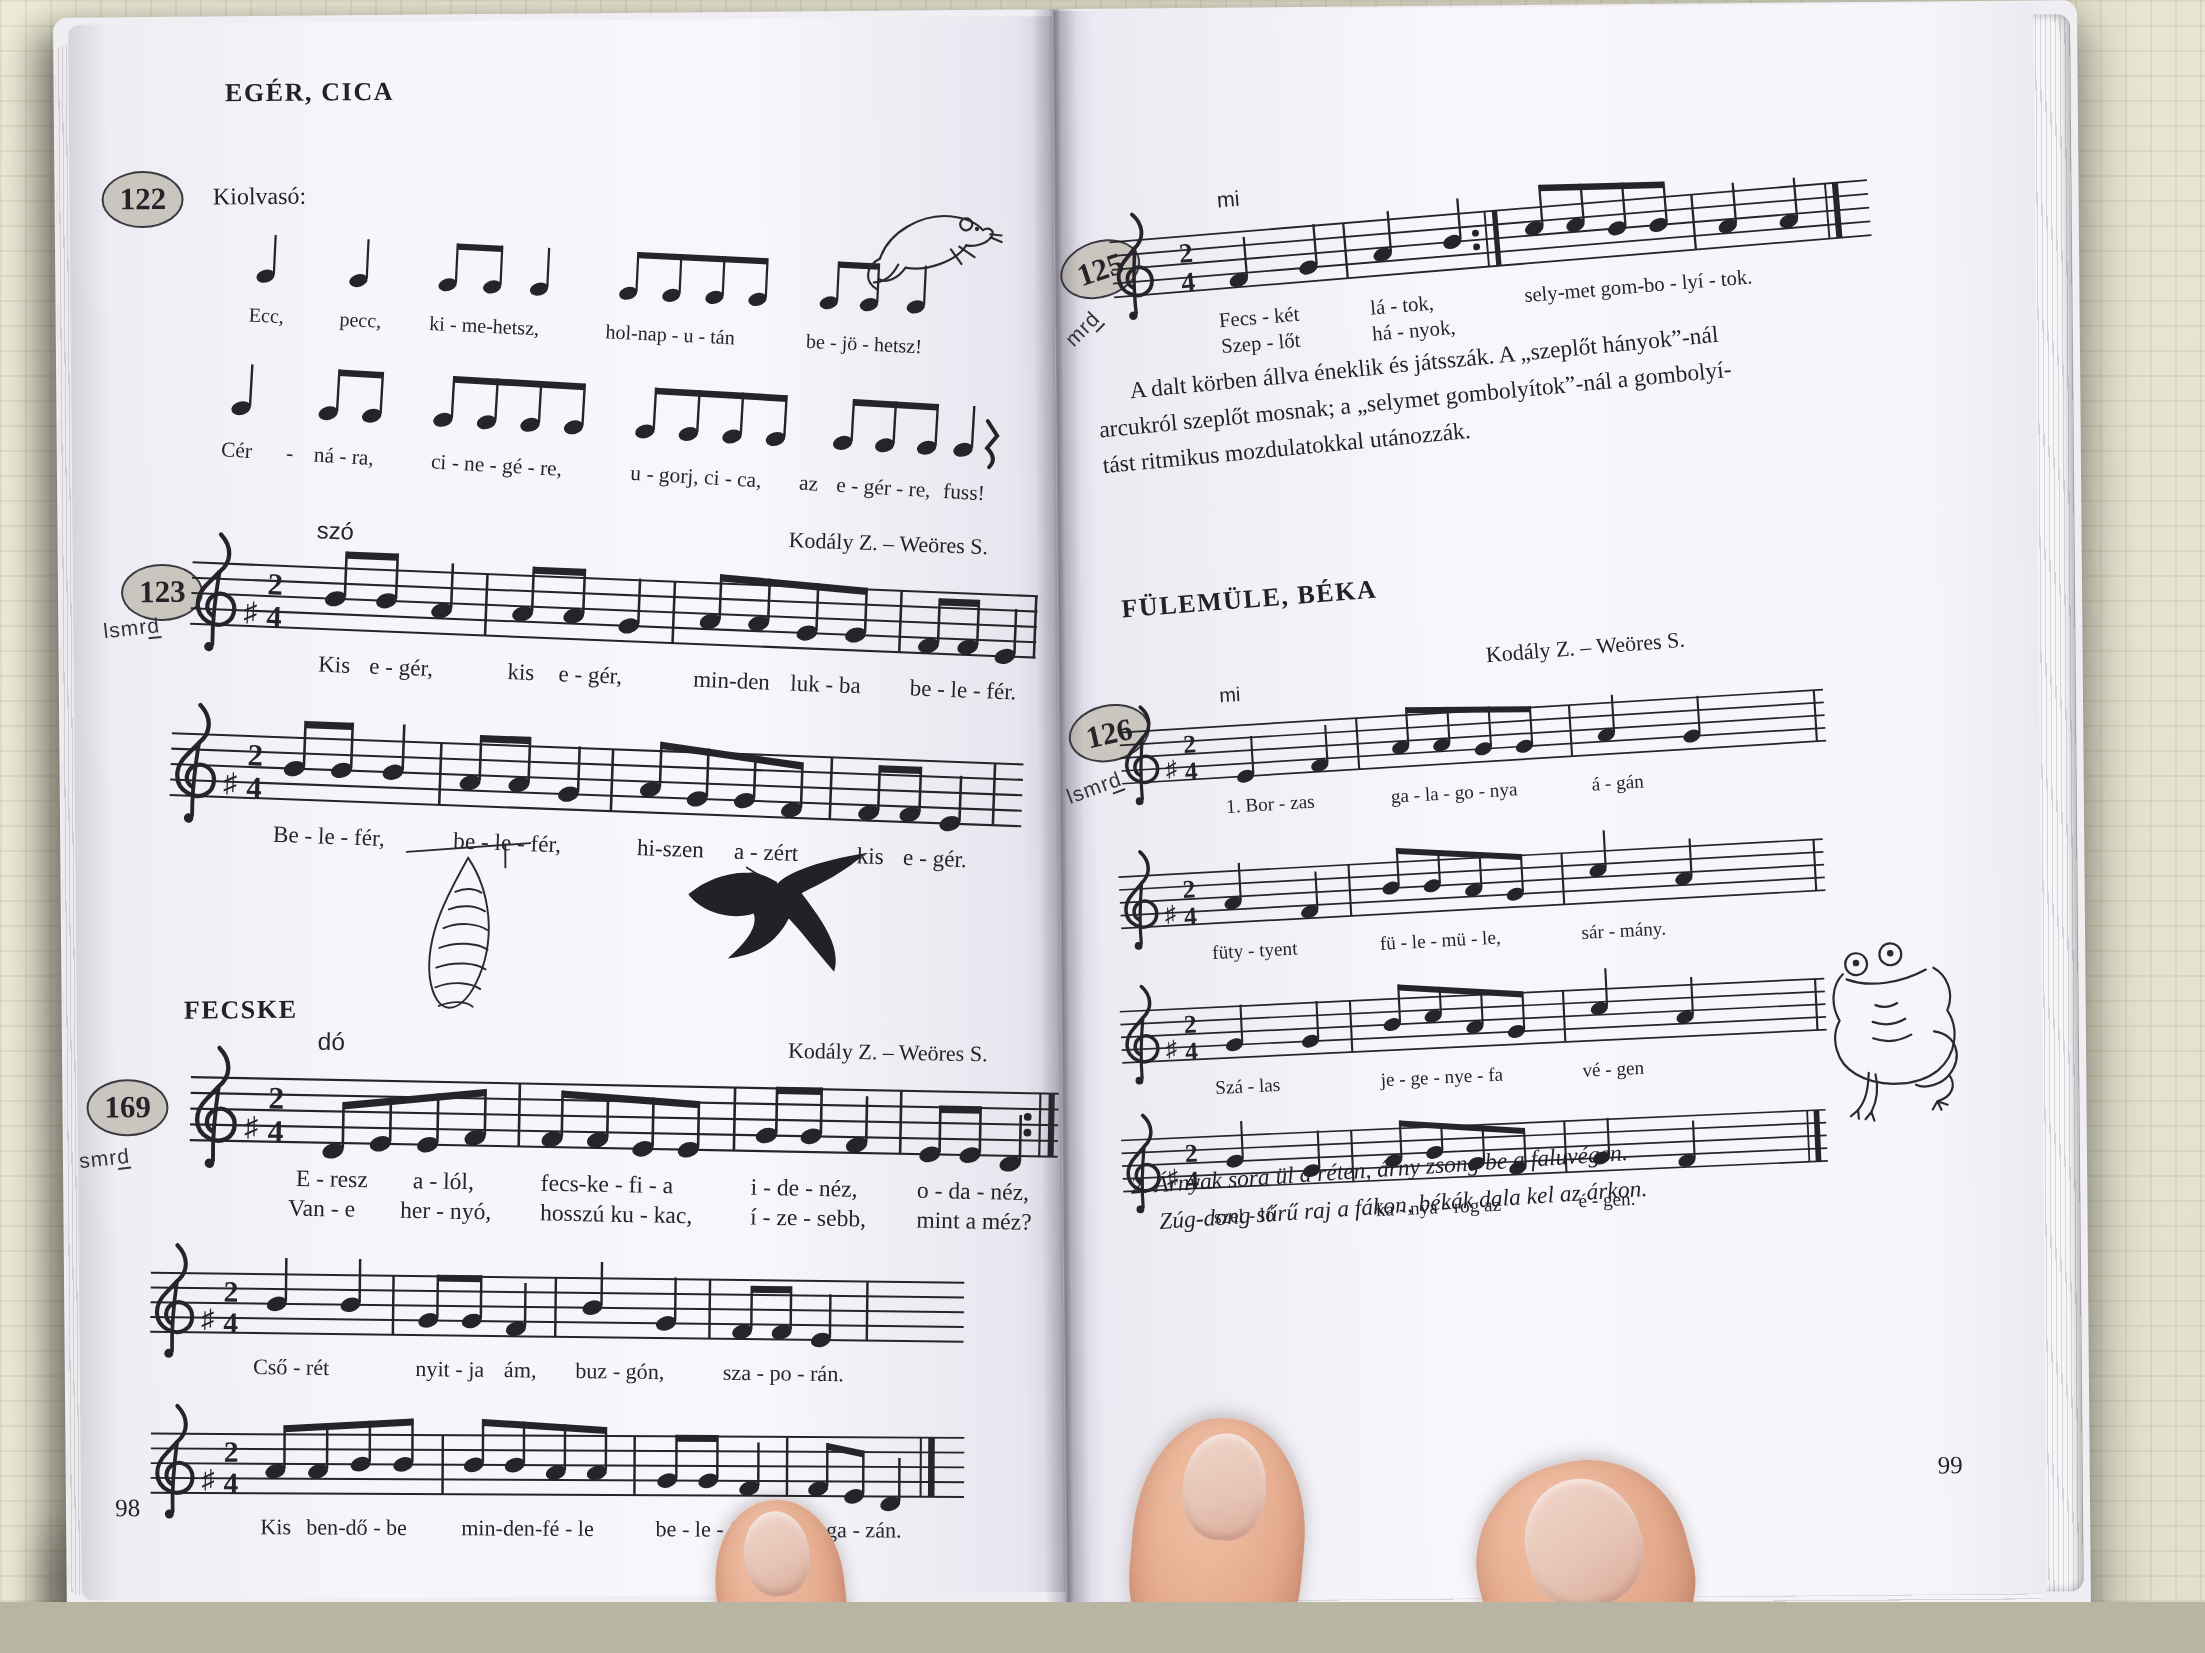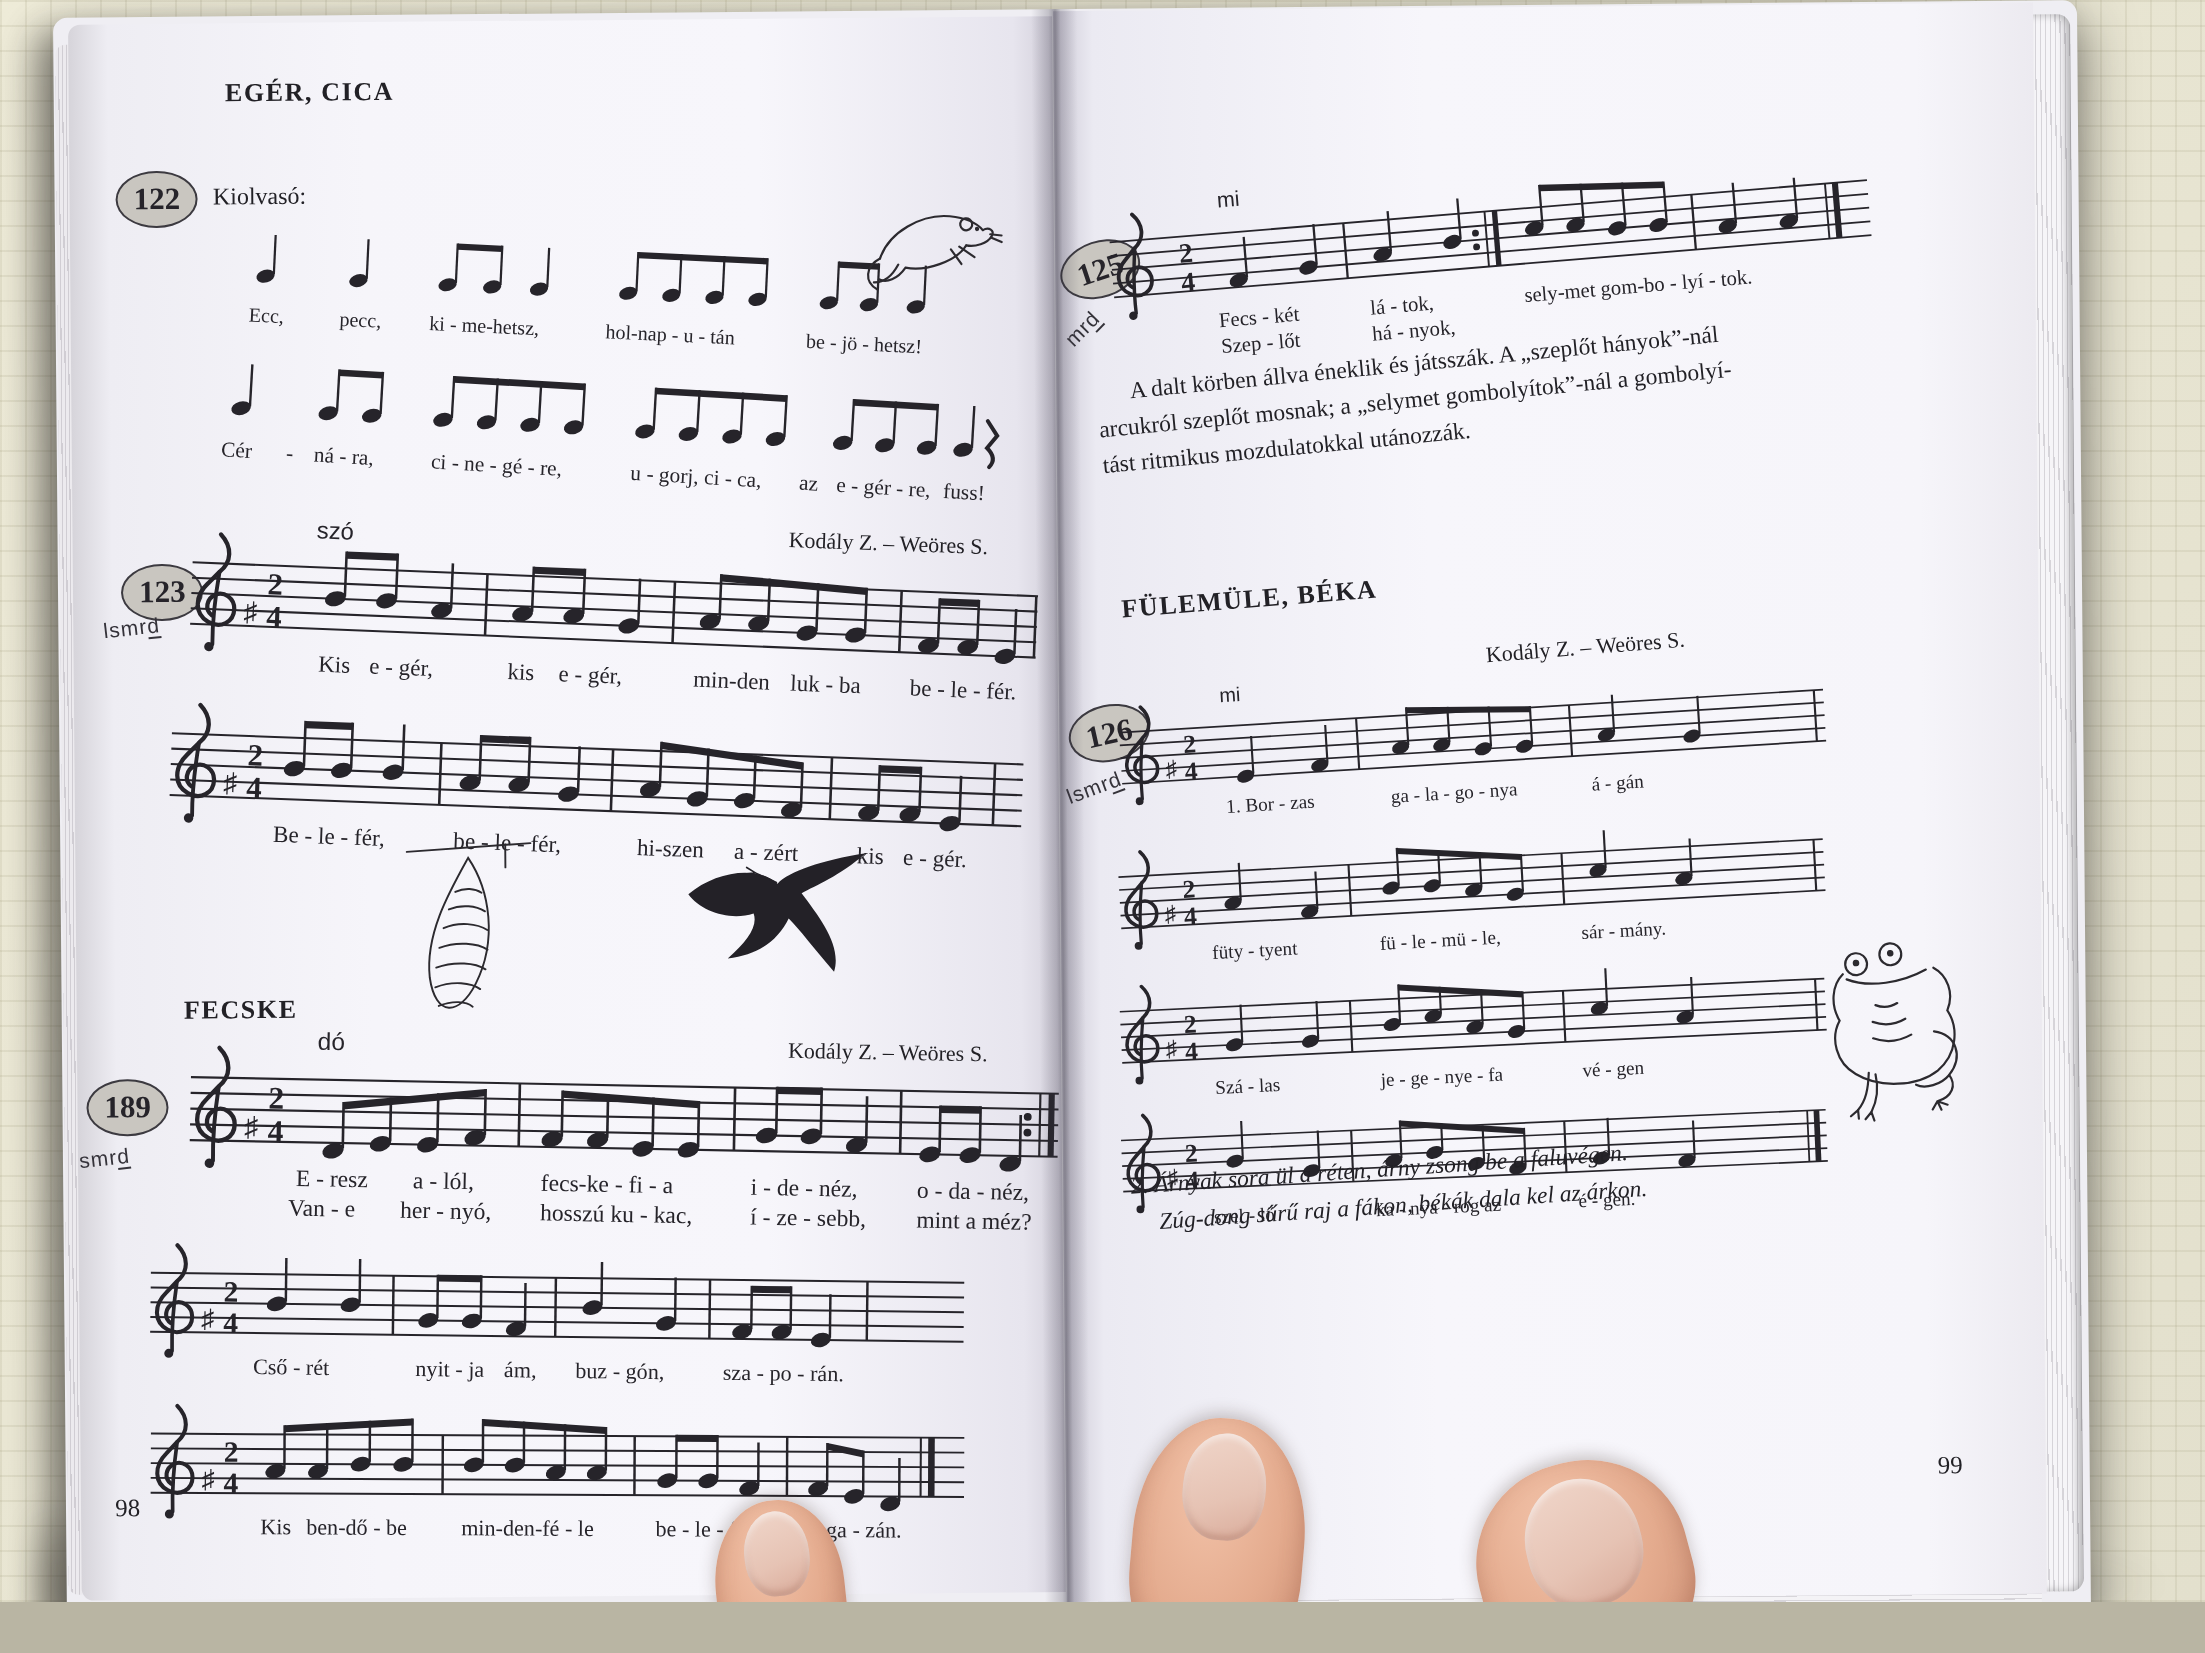--- a/index.html
+++ b/index.html
@@ -59,21 +59,21 @@
   <div class="table-shadow"></div>
 
   <div class="book">
     <div class="edge-left"></div>
     <div class="edge-right"></div>
     <div class="edge-bottom"></div>
 
     <div class="page page-left">
       <div class="abs heading" style="left:156px;top:55px;">EGÉR, CICA</div>
 
-      <div class="abs circle-num" style="left:46px;top:147px;">
+      <div class="abs circle-num" style="left:32px;top:147px;">
         <span>122</span>
       </div>
       <div class="abs song-label" style="left:143px;top:160px;">Kiolvasó:</div>
 
       <div class="notation" style="left:150px;top:200px;width:744px;transform:rotate(3.2deg);">
           <svg viewBox="0 0 1000 198" style="width: 100%; height: auto; display: block; overflow: visible;">
             <polygon points="316,40 376,40 376,48.5 316,48.5" fill="#26242a"></polygon>
             <polygon points="559,40 733,40 733,48.5 559,48.5" fill="#26242a"></polygon>
             <polygon points="829,40 883,40 883,48.5 829,48.5" fill="#26242a"></polygon>
             <line x1="71" y1="93" x2="71" y2="40" stroke="#26242a" stroke-width="3"></line>
@@ -308,21 +308,21 @@
       <svg class="abs illu" style="left:599px;top:831px;" width="197" height="148" viewBox="0 0 360 270">
         <path fill="#232127" d="M25,80 C75,38 152,28 188,62 C210,40 268,20 350,8 C300,50 258,66 232,80 C266,126 305,178 290,224 C254,182 228,146 208,126 C188,166 152,192 96,198 C132,166 152,140 144,116 C102,130 48,112 25,80 Z"></path>
         <g fill="none" stroke="#232127" stroke-width="3" stroke-linecap="round">
           <path d="M186,60 L148,42 M148,42 l-16,-10 M148,42 l-20,2"></path>
         </g>
       </svg>
 
       <div class="abs heading" style="left:107px;top:972px;">FECSKE</div>
 
       <div class="abs circle-num" style="left:8.8px;top:1055px;">
-        <span>189</span>
+        <span>169</span>
       </div>
       <div class="abs solm" style="left:1.1px;top:1122px;transform:rotate(-6deg);">
         <span>smr</span><span class="u">d</span>
       </div>
       <div class="abs attrib" style="left:711px;top:1022px;transform:rotate(1.5deg);">Kodály Z. – Weöres S.</div>
       <div class="notation" style="left:107px;top:1013px;width:875px;transform:rotate(1.6deg);">
           <svg viewBox="0 0 1000 226" style="width: 100%; height: auto; display: block; overflow: visible;">
             <line x1="6" y1="60" x2="998" y2="60" stroke="#26242a" stroke-width="2.4"></line>
             <line x1="6" y1="78" x2="998" y2="78" stroke="#26242a" stroke-width="2.4"></line>
             <line x1="6" y1="96" x2="998" y2="96" stroke="#26242a" stroke-width="2.4"></line>

